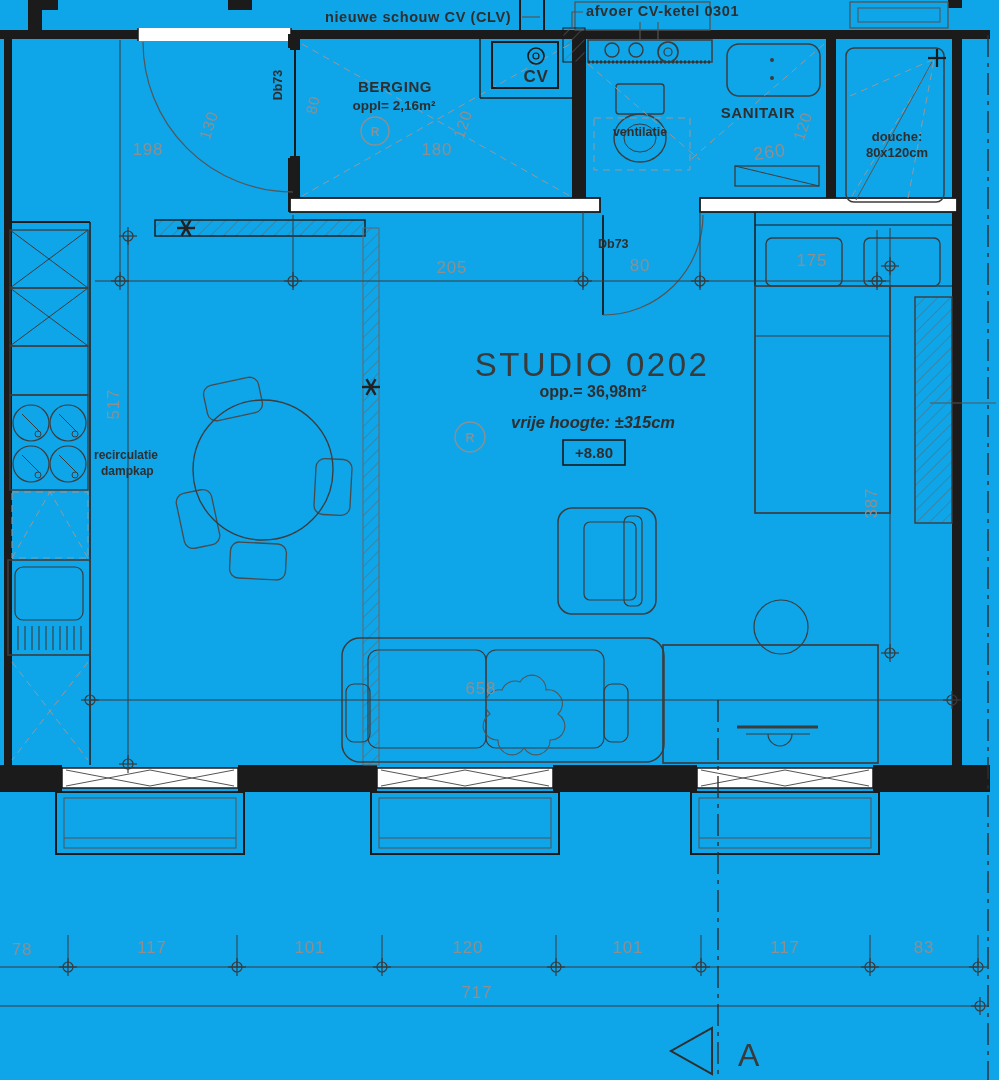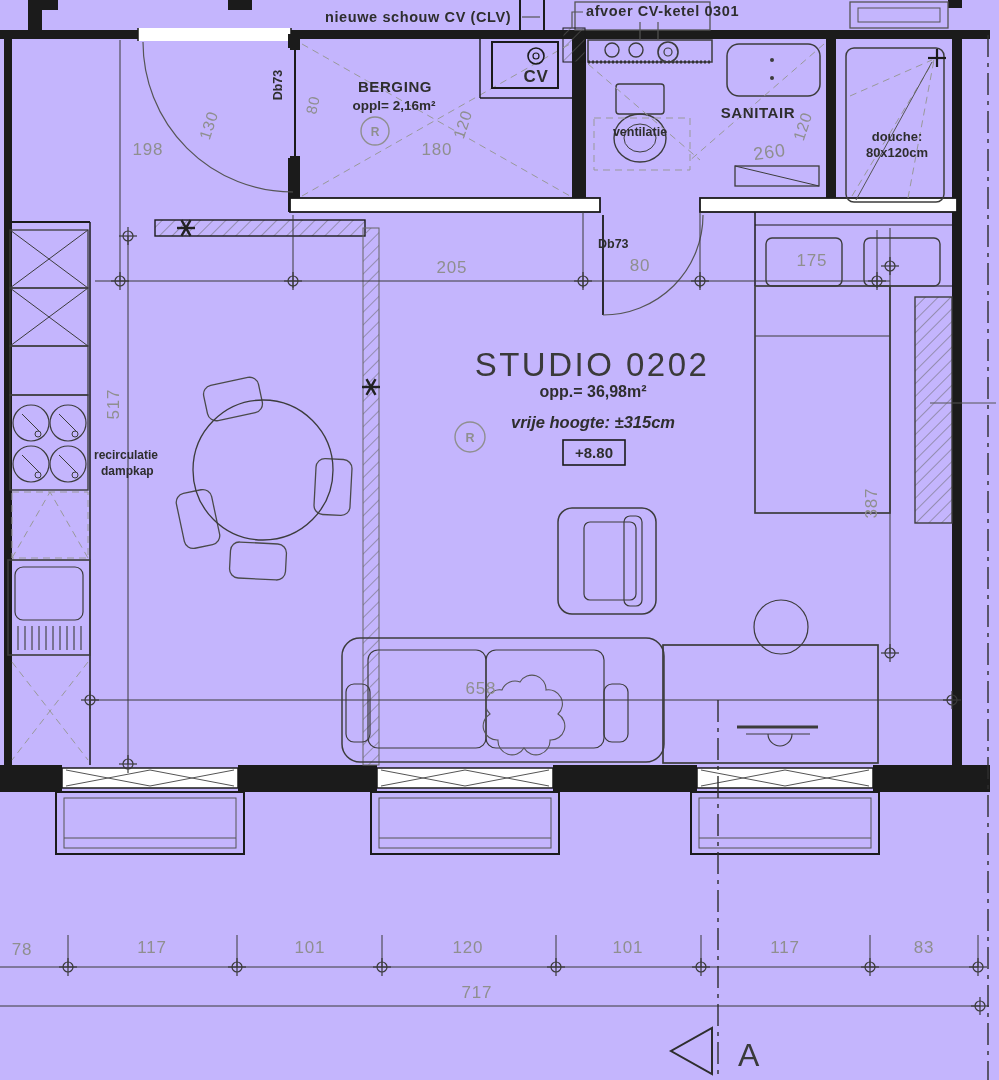--- a/index.html
+++ b/index.html
@@ -1,16 +1,16 @@
 <!DOCTYPE html>
 <html><head>
 <meta charset="utf-8">
 <style>
   html,body{margin:0;padding:0;background:#fff;}
-  .page{position:relative;width:999px;height:1080px;background:#c4b5fd;overflow:hidden;}
+  .page{position:relative;width:999px;height:1080px;background:#0ea5e9;overflow:hidden;}
   svg{position:absolute;left:0;top:0;}
   text{font-family:"Liberation Sans",sans-serif;}
   .lbl{fill:#2e2e2e;font-weight:600;letter-spacing:.6px;}
   .lbl2{fill:#2e2e2e;font-weight:600;}
   .dim{fill:#8f8f8f;font-weight:400;letter-spacing:.8px;}
   .big{fill:#3a3a3a;font-weight:400;letter-spacing:2.5px;}
   .ital{font-style:italic;}
   .ink{stroke:#1b1b1b;fill:none;}
   .furn{stroke:#3c3c3c;fill:none;}
   .thin{stroke:#555;fill:none;}

